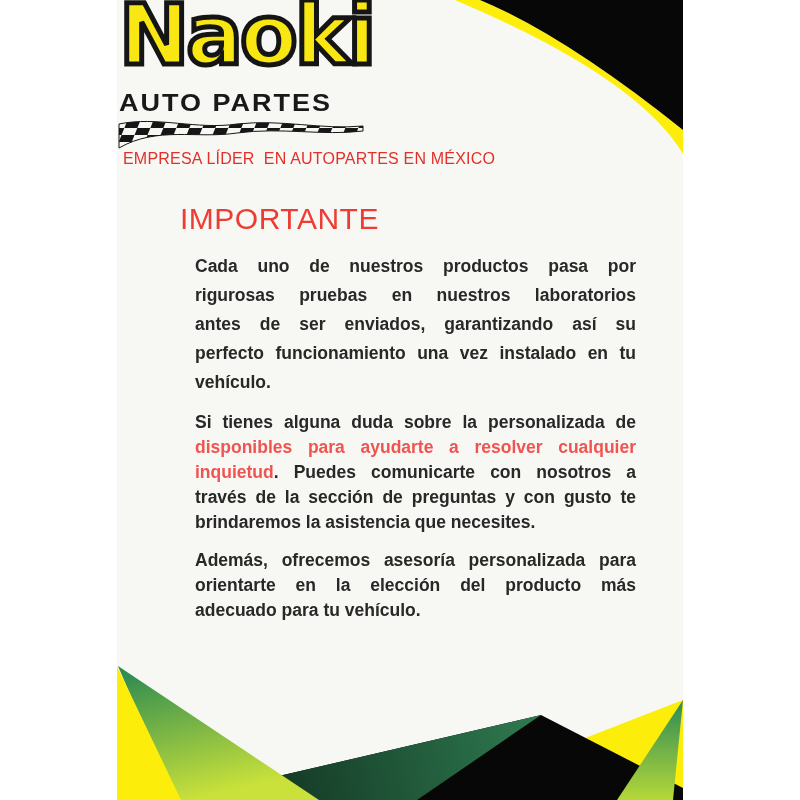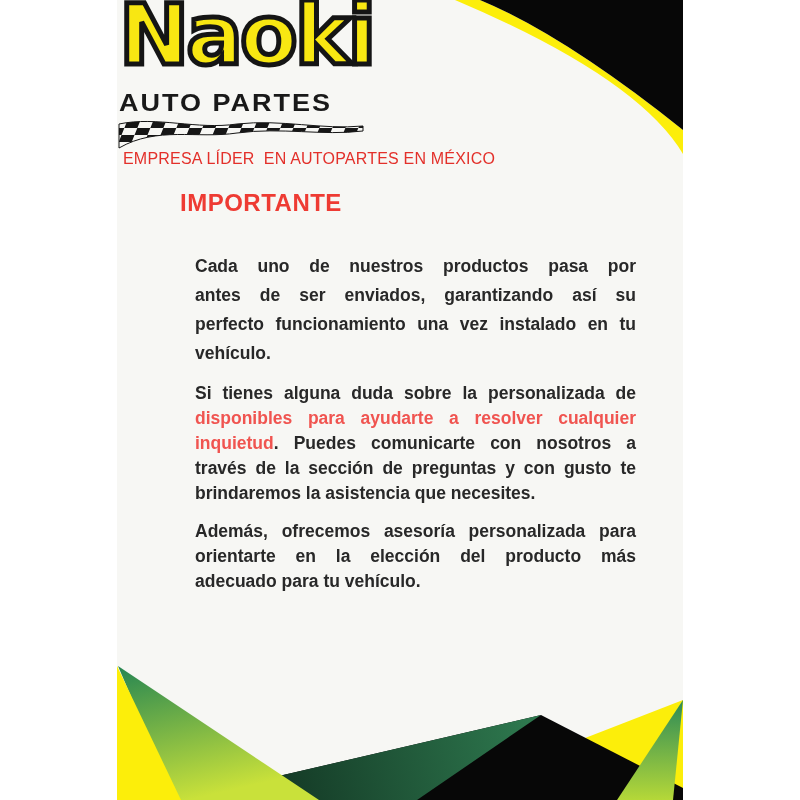--- a/index.html
+++ b/index.html
@@ -16,21 +16,21 @@
              font-family:"DejaVu Sans",sans-serif;font-weight:bold;
              font-size:84px;letter-spacing:-3px;color:var(--logo_yellow,#f8e712);
              -webkit-text-stroke:5px #151515;white-space:nowrap;}
   .logo-subtext{position:absolute;left:2px;top:88px;font-weight:bold;
              font-size:27px;letter-spacing:2px;color:#191919;white-space:nowrap;
              transform:scaleY(0.92);}
   .flag{position:absolute;left:0px;top:114px;width:248px;height:40px;}
   .tagline{position:absolute;left:6px;top:150px;font-weight:normal;font-size:16px;
            color:var(--tagline_red,#e3302a);white-space:pre;letter-spacing:0.2px;}
   
-  .heading{position:absolute;left:63px;top:189px;font-size:24px;font-weight:bold;
+  .heading{position:absolute;left:63px;top:202px;font-size:30px;font-weight:normal;
            letter-spacing:0.5px;color:var(--heading_red,#ee3b33);}
   .paragraphs{position:absolute;left:78px;top:252px;width:441px;
               color:var(--body_text,#282828);font-weight:bold;font-size:17.5px;}
   .para{margin:0 0 13px 0;}
   .para.lh-wide .line{line-height:29px;}
   .para.lh-tight .line{line-height:25px;}
   .line{text-align:justify;text-align-last:justify;white-space:normal;}
   .line.last{text-align-last:left;}
   .hl{color:var(--accent_red,#f05450);}
 </style>
@@ -60,20 +60,21 @@
                  C 205,22 165,13 120,19 C 80,25 40,12 2,34 Z" fill="url(#chk)" stroke="#161616" stroke-width="1"></path>
       </svg>
       <div class="tagline">EMPRESA LÍDER  EN AUTOPARTES EN MÉXICO</div>
     </div>
 
     <div class="heading">IMPORTANTE</div>
 
     <div class="paragraphs" id="paragraphs">
         <div class="para lh-wide">
           <div class="line"><span>Cada uno de nuestros productos pasa por</span></div>
+          <div class="line"><span>rigurosas pruebas en nuestros laboratorios</span></div>
           <div class="line"><span>antes de ser enviados, garantizando así su</span></div>
           <div class="line"><span>perfecto funcionamiento una vez instalado en tu</span></div>
           <div class="line last"><span>vehículo.</span></div>
         </div>
         <div class="para lh-tight">
           <div class="line"><span>Si tienes alguna duda sobre la personalizada de</span></div>
           <div class="line"><span class="hl">disponibles para ayudarte a resolver cualquier</span></div>
           <div class="line"><span class="hl">inquietud</span><span>. Puedes comunicarte con nosotros a</span></div>
           <div class="line"><span>través de la sección de preguntas y con gusto te</span></div>
           <div class="line last"><span>brindaremos la asistencia que necesites.</span></div>

